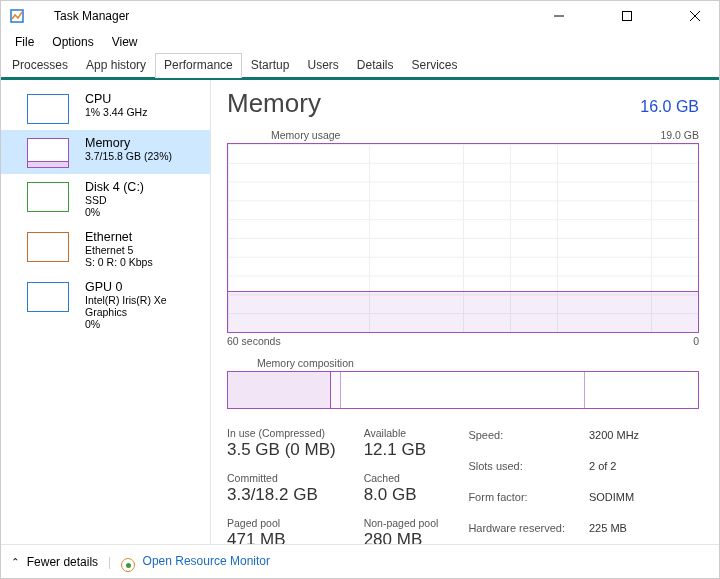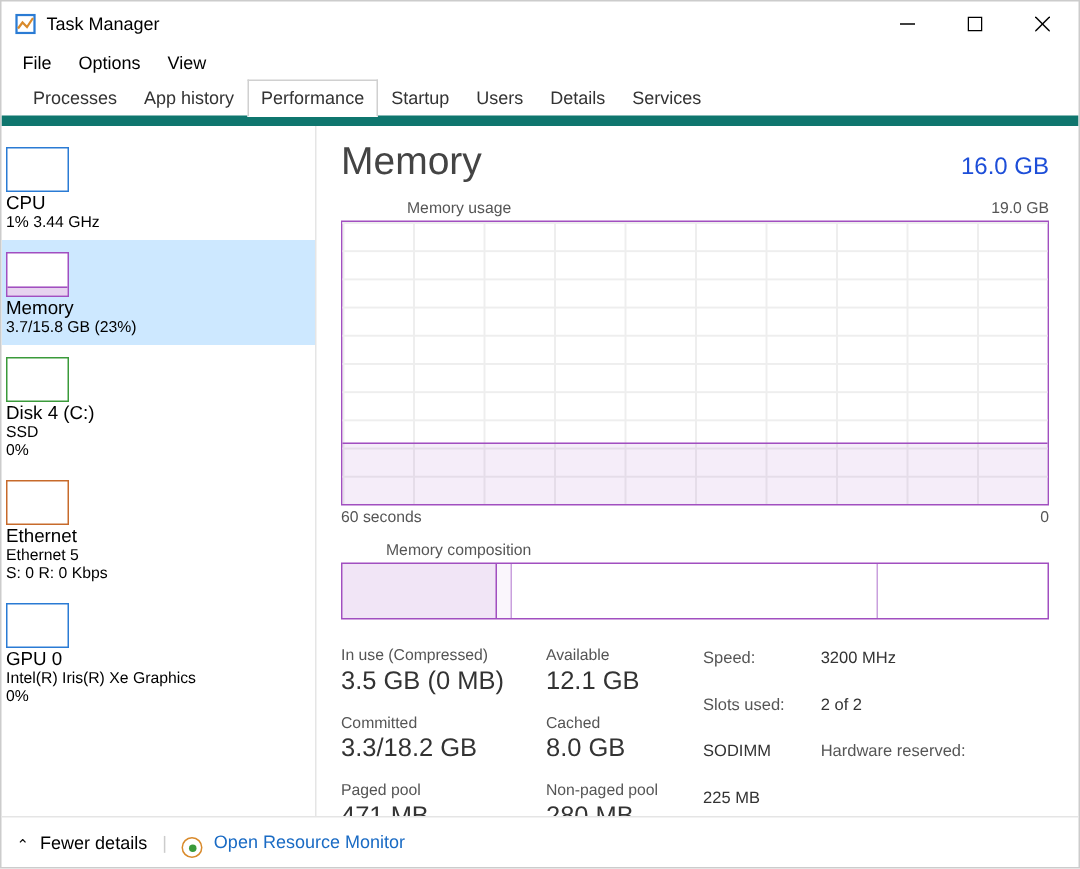--- a/index.html
+++ b/index.html
@@ -1,29 +1,29 @@
 <!DOCTYPE html>
 <html><head>
 <meta charset="utf-8">
 <style>
   * { box-sizing: border-box; margin: 0; padding: 0; }
   body { font-family: "Segoe UI", Tahoma, sans-serif; font-size: 12px; background: #fff; color: #000; width: 720px; height: 579px; overflow: hidden; display: flex; flex-direction: column; border: 1px solid #ccc; }
-  .titlebar { display: flex; align-items: center; height: 30px; padding: 0 2px 0 8px; }
+  .titlebar { display: flex; align-items: center; height: 30px; padding: 0 2px 0 8px; gap: 23px; }
   .titlebar .icon { width: 16px; height: 16px; margin-right: 6px; display:flex; align-items:center; justify-content:center;}
   .titlebar .title { font-size: 12px; }
   .titlebar .spacer { flex: 1; }
   .winbtn { width: 45px; height: 28px; display:flex; align-items:center; justify-content:center; color:#222; }
   .menubar { display:flex; padding: 2px 6px; gap: 2px; }
   .menubar .menuitem { padding: 2px 8px; font-size: 12px; }
-  .tabs { display:flex; border-bottom: 7px solid #0f766e; padding: 0 12px; }
+  .tabs { display:flex; border-bottom: 3px solid #0f766e; padding: 0 2px; }
   .tab { padding: 4px 8px 5px 8px; font-size: 12px; color:#333; position:relative; border:1px solid transparent; border-bottom:none; }
   .tab.active { background:#fff; border:1px solid #d0d0d0; border-bottom:1px solid #fff; margin-bottom:-1px; }
   .content { flex:1; display:flex; overflow:hidden; }
   .sidebar { width: 210px; border-right: 1px solid #e5e5e5; padding: 6px 0; overflow-y:auto; }
-  .side-item { display:flex; align-items:flex-start; padding: 6px 3px; gap: 0; cursor:default;flex-direction:column; }
+  .side-item { display:flex; align-items:flex-start; padding: 6px 26px; gap: 16px; cursor:default; }
   .side-item.selected { background:#cde8ff; }
   .thumb { width: 42px; height: 30px; border:1px solid #777; position:relative; background:#fff; flex:0 0 auto; margin-top:2px; }
   .thumb .fill { position:absolute; bottom:0; left:0; right:0; background: rgba(150,100,200,0.18); }
   .thumb.cpu { border-color:#2a7bd4; }
   .thumb.mem { border-color:#a14fc0; }
   .thumb.mem .fill { background: rgba(161,79,192,0.25); height:20%; border-top:1px solid #a14fc0;}
   .thumb.disk { border-color:#3a9a3a; }
   .thumb.eth { border-color:#c76a2b; }
   .thumb.gpu { border-color:#2a7bd4; }
   .side-text .line1 { font-size:12.5px; }
@@ -204,20 +204,21 @@
         <div class="stat">
           <div class="lbl">Non-paged pool</div>
           <div class="val">280 MB</div>
         </div>
       </div>
       <div class="stats-right">
         <div class="k">Speed:</div>
         <div class="v">3200 MHz</div>
         <div class="k">Slots used:</div>
         <div class="v">2 of 2</div>
+        <div class="k">Form factor:</div>
         <div class="v">SODIMM</div>
         <div class="k">Hardware reserved:</div>
         <div class="v">225 MB</div>
       </div>
     </div>
   </div>
 </div>
 
 <div class="footer">
   <span>

